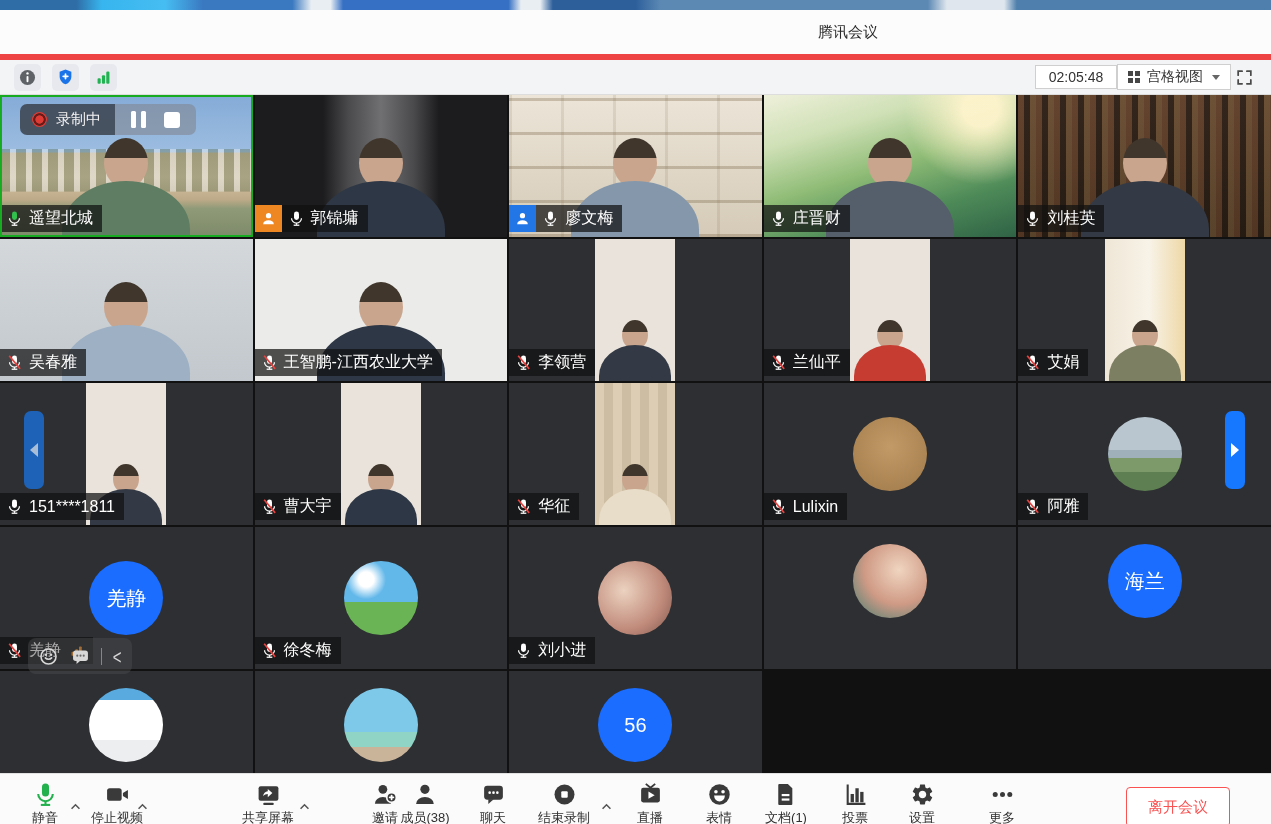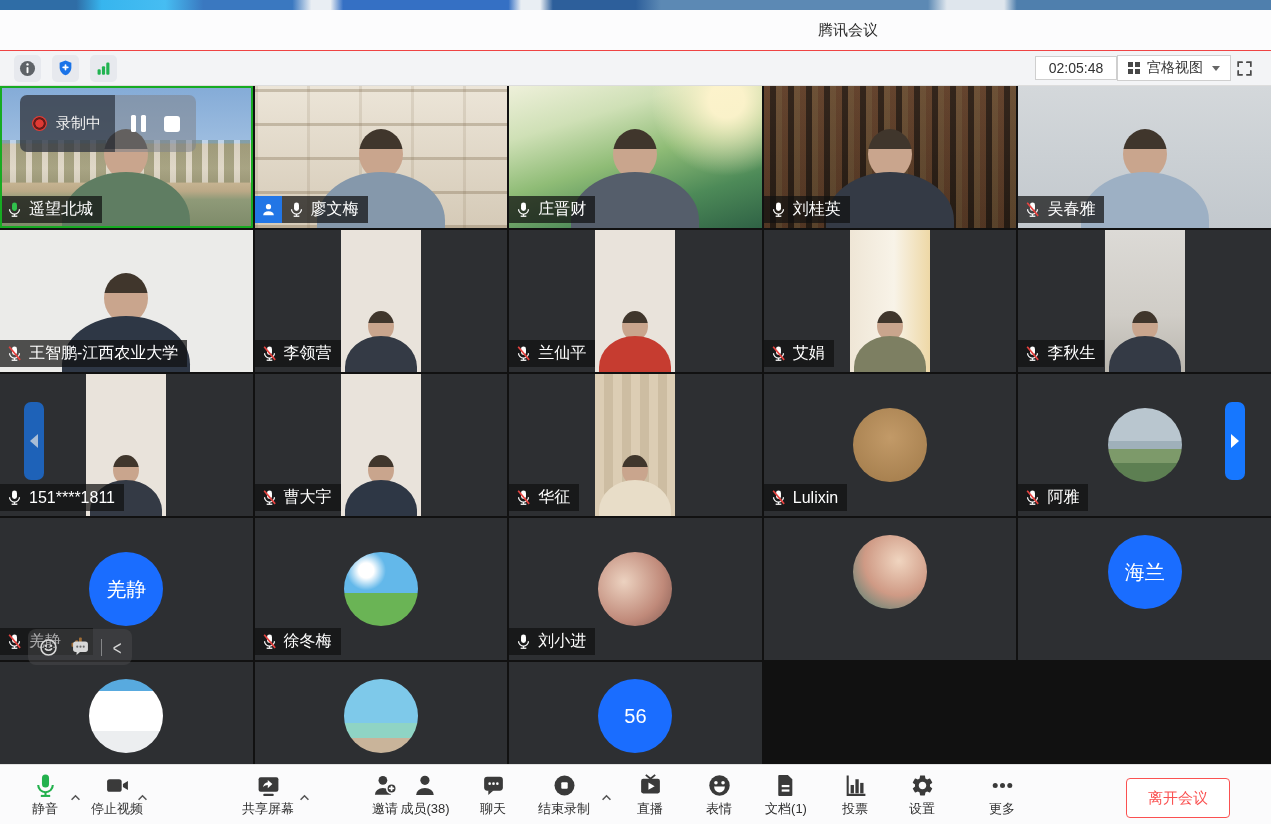--- a/index.html
+++ b/index.html
@@ -7,21 +7,21 @@
        font-family:"Liberation Sans","DejaVu Sans",sans-serif;-webkit-font-smoothing:antialiased;}
 
   
   .top-strip{height:10px;background:linear-gradient(90deg,
     #2f6da6 0%,#2f6da6 6%,#37b5ee 8%,#46bdf2 13%,#3a78c0 16%,#3a78c0 23%,
     #e9eef3 24.5%,#e9eef3 26%,#3570c4 27%,#3570c4 40%,#e9eef3 41%,#e9eef3 42.5%,
     #2d5f9b 43.5%,#2d5f9b 50%,#5c89b4 52%,#5c89b4 73%,#dfe6ed 74.5%,#dfe6ed 79%,
     #4f7fad 80%,#4f7fad 100%);}
 
   
-  .win-bar{height:41px;box-sizing:border-box;background:#fcfcfd;border-bottom:1px solid #ef4444;position:relative;}
+  .win-bar{height:50px;box-sizing:border-box;background:#fcfcfd;border-bottom:6px solid #ef4444;position:relative;}
   .win-title{position:absolute;left:848px;top:50%;transform:translate(-50%,-50%);font-size:15px;color:#2b2b2b;}
 
   
   .status-bar{height:35px;box-sizing:border-box;background:#f3f4f6;border-bottom:1px solid #ddd;
               display:flex;align-items:center;padding:0 14px;}
   .sb-btn{width:27px;height:27px;border-radius:5px;background:#e7e9ee;display:flex;align-items:center;
           justify-content:center;margin-right:11px;cursor:pointer;}
   .sb-right{margin-left:auto;display:flex;align-items:center;}
   .timer{border:1px solid #cfcfcf;background:#fff;padding:3px 9px;font-size:14px;color:#333;min-width:62px;text-align:center;}
   .view-box{display:flex;align-items:center;gap:7px;border:1px solid #cfcfcf;background:#fff;
@@ -90,21 +90,21 @@
   .av-kids{background:radial-gradient(circle at 50% 40%,#c29a68,#a7804f 80%);}
 
   .name-tag{position:absolute;left:0;bottom:5px;height:27px;display:flex;align-items:center;gap:6px;
             background:rgba(16,16,16,.72);color:#fff;font-size:16px;padding:0 9px 0 6px;max-width:calc(100% - 2px);
             white-space:nowrap;z-index:4;box-sizing:border-box;}
   .name-tag.has-badge{padding-left:0;}
   .tag-badge{width:27px;height:27px;display:flex;align-items:center;justify-content:center;flex:none;}
   .tag-mic{display:flex;flex:none;}
   .tag-net{display:flex;flex:none;margin-left:2px;}
 
-  .rec-overlay{position:absolute;left:20px;top:9px;height:57px;display:flex;border-radius:7px;overflow:hidden;z-index:7;}
+  .rec-overlay{position:absolute;left:20px;top:9px;height:31px;display:flex;border-radius:7px;overflow:hidden;z-index:7;}
   .rec-left{background:rgba(52,58,66,.8);padding:0 14px 0 12px;display:flex;align-items:center;gap:9px;color:#f2f2f2;font-size:15px;}
   .rec-dot{width:15px;height:15px;border-radius:50%;flex:none;
            background:radial-gradient(circle,#e03a34 0 36%,rgba(105,25,22,.95) 42% 56%,#e03a34 62%);}
   .rec-right{background:rgba(128,132,138,.55);padding:0 16px;display:flex;align-items:center;gap:18px;}
   .ic-pause{display:flex;gap:5px;cursor:pointer;}
   .ic-pause i{width:5px;height:17px;background:#fff;border-radius:1.5px;}
   .ic-stop{width:16px;height:16px;background:#fff;border-radius:3px;cursor:pointer;}
 
   .nav-arrow{position:absolute;width:20px;height:78px;border-radius:7px;display:flex;align-items:center;justify-content:center;z-index:9;cursor:pointer;}
   .nav-left{left:24px;top:316px;background:#1e62b8;}
@@ -206,20 +206,45 @@
           <div class="rec-right">
             <span class="ic-pause">
               <i></i>
               <i></i>
             </span>
             <span class="ic-stop"></span>
           </div>
         </div>
       </div>
       <div class="tile">
+        <div class="scene sc-curtain-dark">
+          <div class="person person-lg pc-navy">
+            <div class="p-head"></div>
+            <div class="p-body"></div>
+          </div>
+        </div>
+        <div class="name-tag has-badge">
+          <span class="tag-badge" style="background:#ee8722">
+            <svg width="15" height="15" viewBox="0 0 24 24">
+              <circle cx="12" cy="7.5" r="4.2" fill="#fff"></circle>
+              <path d="M3.5 21a8.5 6.3 0 0 1 17 0z" fill="#fff"></path>
+            </svg>
+          </span>
+          <span class="tag-mic">
+            <svg width="17" height="17" viewBox="0 0 24 24">
+              <rect x="8.5" y="2" width="7" height="12" rx="3.5" fill="#fff"></rect>
+              <path d="M5 11.5a7 7 0 0 0 14 0" fill="none" stroke="#fff" stroke-width="1.8"></path>
+              <line x1="12" y1="18.5" x2="12" y2="21" stroke="#fff" stroke-width="1.8"></line>
+              <line x1="8" y1="21.5" x2="16" y2="21.5" stroke="#fff" stroke-width="1.8"></line>
+            </svg>
+          </span>
+          <span>郭锦墉</span>
+        </div>
+      </div>
+      <div class="tile">
         <div class="scene sc-bookshelf">
           <div class="person person-lg pc-steel">
             <div class="p-head"></div>
             <div class="p-body"></div>
           </div>
         </div>
         <div class="name-tag has-badge">
           <span class="tag-badge" style="background:#2276e6">
             <svg width="15" height="15" viewBox="0 0 24 24">
               <circle cx="12" cy="7.5" r="4.2" fill="#fff"></circle>
@@ -366,40 +391,20 @@
           <span class="tag-mic">
             <svg width="17" height="17" viewBox="0 0 24 24">
               <rect x="8.5" y="2" width="7" height="12" rx="3.5" fill="#fff"></rect>
               <path d="M5 11.5a7 7 0 0 0 14 0" fill="none" stroke="#fff" stroke-width="1.8"></path>
               <line x1="12" y1="18.5" x2="12" y2="21" stroke="#fff" stroke-width="1.8"></line>
               <line x1="8" y1="21.5" x2="16" y2="21.5" stroke="#fff" stroke-width="1.8"></line>
               <line x1="4.5" y1="2.5" x2="20" y2="21" stroke="#e64340" stroke-width="2.4"></line>
             </svg>
           </span>
           <span>艾娟</span>
-        </div>
-      </div>
-      <div class="tile">
-        <div class="pstrip sc-room-gray">
-          <div class="person person-sm pc-dark">
-            <div class="p-head"></div>
-            <div class="p-body"></div>
-          </div>
-        </div>
-        <div class="name-tag">
-          <span class="tag-mic">
-            <svg width="17" height="17" viewBox="0 0 24 24">
-              <rect x="8.5" y="2" width="7" height="12" rx="3.5" fill="#fff"></rect>
-              <path d="M5 11.5a7 7 0 0 0 14 0" fill="none" stroke="#fff" stroke-width="1.8"></path>
-              <line x1="12" y1="18.5" x2="12" y2="21" stroke="#fff" stroke-width="1.8"></line>
-              <line x1="8" y1="21.5" x2="16" y2="21.5" stroke="#fff" stroke-width="1.8"></line>
-              <line x1="4.5" y1="2.5" x2="20" y2="21" stroke="#e64340" stroke-width="2.4"></line>
-            </svg>
-          </span>
-          <span>李秋生</span>
         </div>
       </div>
       <div class="tile">
         <div class="pstrip sc-wall-warm">
           <div class="person person-sm pc-dark">
             <div class="p-head"></div>
             <div class="p-body"></div>
           </div>
         </div>
         <div class="name-tag">

